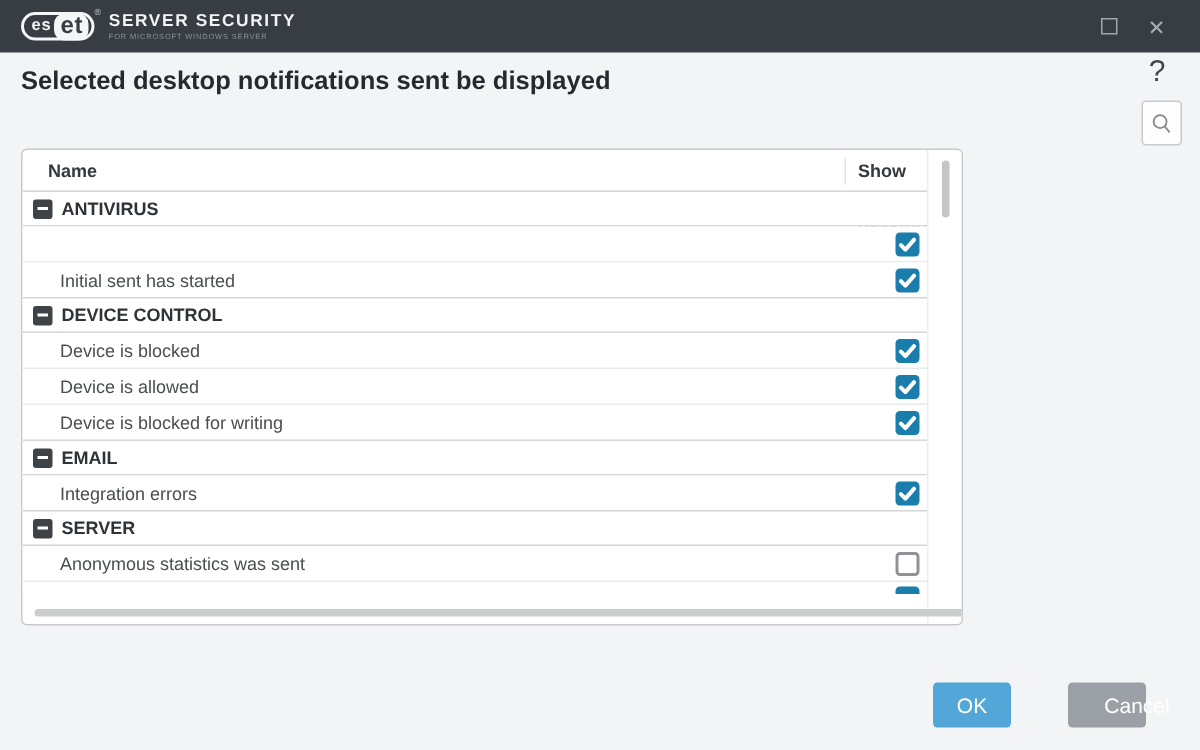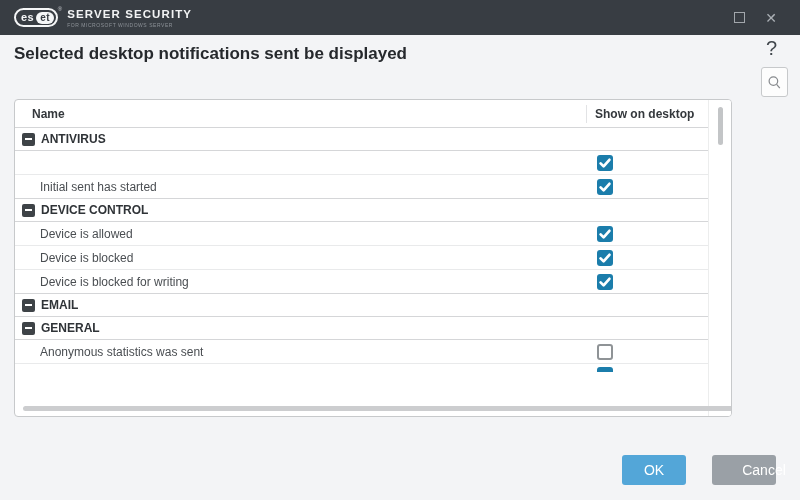--- a/index.html
+++ b/index.html
@@ -24,21 +24,21 @@
     border:2px solid #f5f6f7; border-radius:10px;
     height:19px; padding:0 2px 0 5px;
     position:relative;
     text-align:center;
   }
   .eset-logo .logo-es {
     color:#f5f6f7; font-weight:bold; font-size:11px; letter-spacing:.5px;
     padding-right:2px; line-height:1;
   }
   .eset-logo .logo-et {
-    background:#f5f6f7; color:#383d43; font-weight:bold; font-size:10px;
+    background:#f5f6f7; color:#383d43; font-weight:bold; font-size:16px;
     letter-spacing:.5px; border-radius:7px; padding:1px 4px; line-height:1;
   }
   .eset-logo .logo-r {
     position:absolute; top:-4px; right:-6px; color:#c3c7cb; font-size:6px;
   }
   .brand-block { margin-left:9px; display:flex; flex-direction:column; justify-content:flex-start; }
   .brand-title {
     color:#f2f3f4; font-size:11.5px; font-weight:600; letter-spacing:1.1px; line-height:12px;
   }
   .brand-sub {
@@ -67,21 +67,21 @@
     font-size:20px; font-weight:300; color:#41474d;
   }
   .search-btn {
     position:absolute; left:761px; top:67px; width:27px; height:30px;
     background:#fdfdfd; border:1px solid #c7c9cb; border-radius:3px;
     display:flex; align-items:center; justify-content:center;
   }
 
   
   .table {
-    position:absolute; left:14px; top:99px; width:718px; height:318px;
+    position:absolute; left:14px; top:99px; width:628px; height:318px;
     background:#ffffff; border:1px solid #c7c9cb; border-radius:4px;
     overflow:hidden;
   }
   .table-header {
     position:absolute; top:0; left:0; right:23px; height:28px;
     display:flex; align-items:center;
     border-bottom:1px solid #dadbdd;
     font-size:12px; font-weight:bold; color:#34383c;
   }
   .col-name { width:571px; padding-left:17px; }
@@ -136,21 +136,21 @@
     position:absolute; top:7px; left:9px; width:5px; height:38px;
     background:#c3c5c7; border-radius:3px;
   }
   .h-thumb {
     position:absolute; left:8px; bottom:5px; width:718px; height:5px;
     background:#cccdcf; border-radius:3px;
   }
 
   
   .btn {
-    position:absolute; top:455px; width:64px; height:30px;
+    position:absolute; top:455px; width:52px; height:30px;
     border:none; border-radius:3px; color:#ffffff; font-size:14px;
     font-family:"Liberation Sans", sans-serif;
     display:flex; align-items:center; justify-content:center;
   }
   .btn-ok { left:622px; background:#53a6d8; }
   .btn-cancel { left:712px; background:#9aa0a6;padding-left:40px; }
 </style>
 </head>
 <body>
 
@@ -218,31 +218,31 @@
       <div class="row group">
         <div class="cell-name">
           <span class="collapse-icon">
             <span class="minus"></span>
           </span>
           <span>DEVICE CONTROL</span>
         </div>
       </div>
       <div class="row item">
         <div class="cell-name">
+          <span>Device is blocked</span>
+        </div>
+        <span class="checkbox checked">
+          <svg viewBox="0 0 16 16">
+            <polyline points="3.6,8.4 6.6,11.4 12.4,4.8" fill="none" stroke="#ffffff" stroke-width="2.7" stroke-linecap="round" stroke-linejoin="round"></polyline>
+          </svg>
+        </span>
+      </div>
+      <div class="row item">
+        <div class="cell-name">
           <span>Device is allowed</span>
-        </div>
-        <span class="checkbox checked">
-          <svg viewBox="0 0 16 16">
-            <polyline points="3.6,8.4 6.6,11.4 12.4,4.8" fill="none" stroke="#ffffff" stroke-width="2.7" stroke-linecap="round" stroke-linejoin="round"></polyline>
-          </svg>
-        </span>
-      </div>
-      <div class="row item">
-        <div class="cell-name">
-          <span>Device is blocked</span>
         </div>
         <span class="checkbox checked">
           <svg viewBox="0 0 16 16">
             <polyline points="3.6,8.4 6.6,11.4 12.4,4.8" fill="none" stroke="#ffffff" stroke-width="2.7" stroke-linecap="round" stroke-linejoin="round"></polyline>
           </svg>
         </span>
       </div>
       <div class="row item">
         <div class="cell-name">
           <span>Device is blocked for writing</span>
@@ -254,26 +254,36 @@
         </span>
       </div>
       <div class="row group">
         <div class="cell-name">
           <span class="collapse-icon">
             <span class="minus"></span>
           </span>
           <span>EMAIL</span>
         </div>
       </div>
+      <div class="row item">
+        <div class="cell-name">
+          <span>Integration errors</span>
+        </div>
+        <span class="checkbox checked">
+          <svg viewBox="0 0 16 16">
+            <polyline points="3.6,8.4 6.6,11.4 12.4,4.8" fill="none" stroke="#ffffff" stroke-width="2.7" stroke-linecap="round" stroke-linejoin="round"></polyline>
+          </svg>
+        </span>
+      </div>
       <div class="row group">
         <div class="cell-name">
           <span class="collapse-icon">
             <span class="minus"></span>
           </span>
-          <span>GENERAL</span>
+          <span>SERVER</span>
         </div>
       </div>
       <div class="row item">
         <div class="cell-name">
           <span>Anonymous statistics was sent</span>
         </div>
         <span class="checkbox"></span>
       </div>
       <div class="row partial">
         <div class="cell-name">

